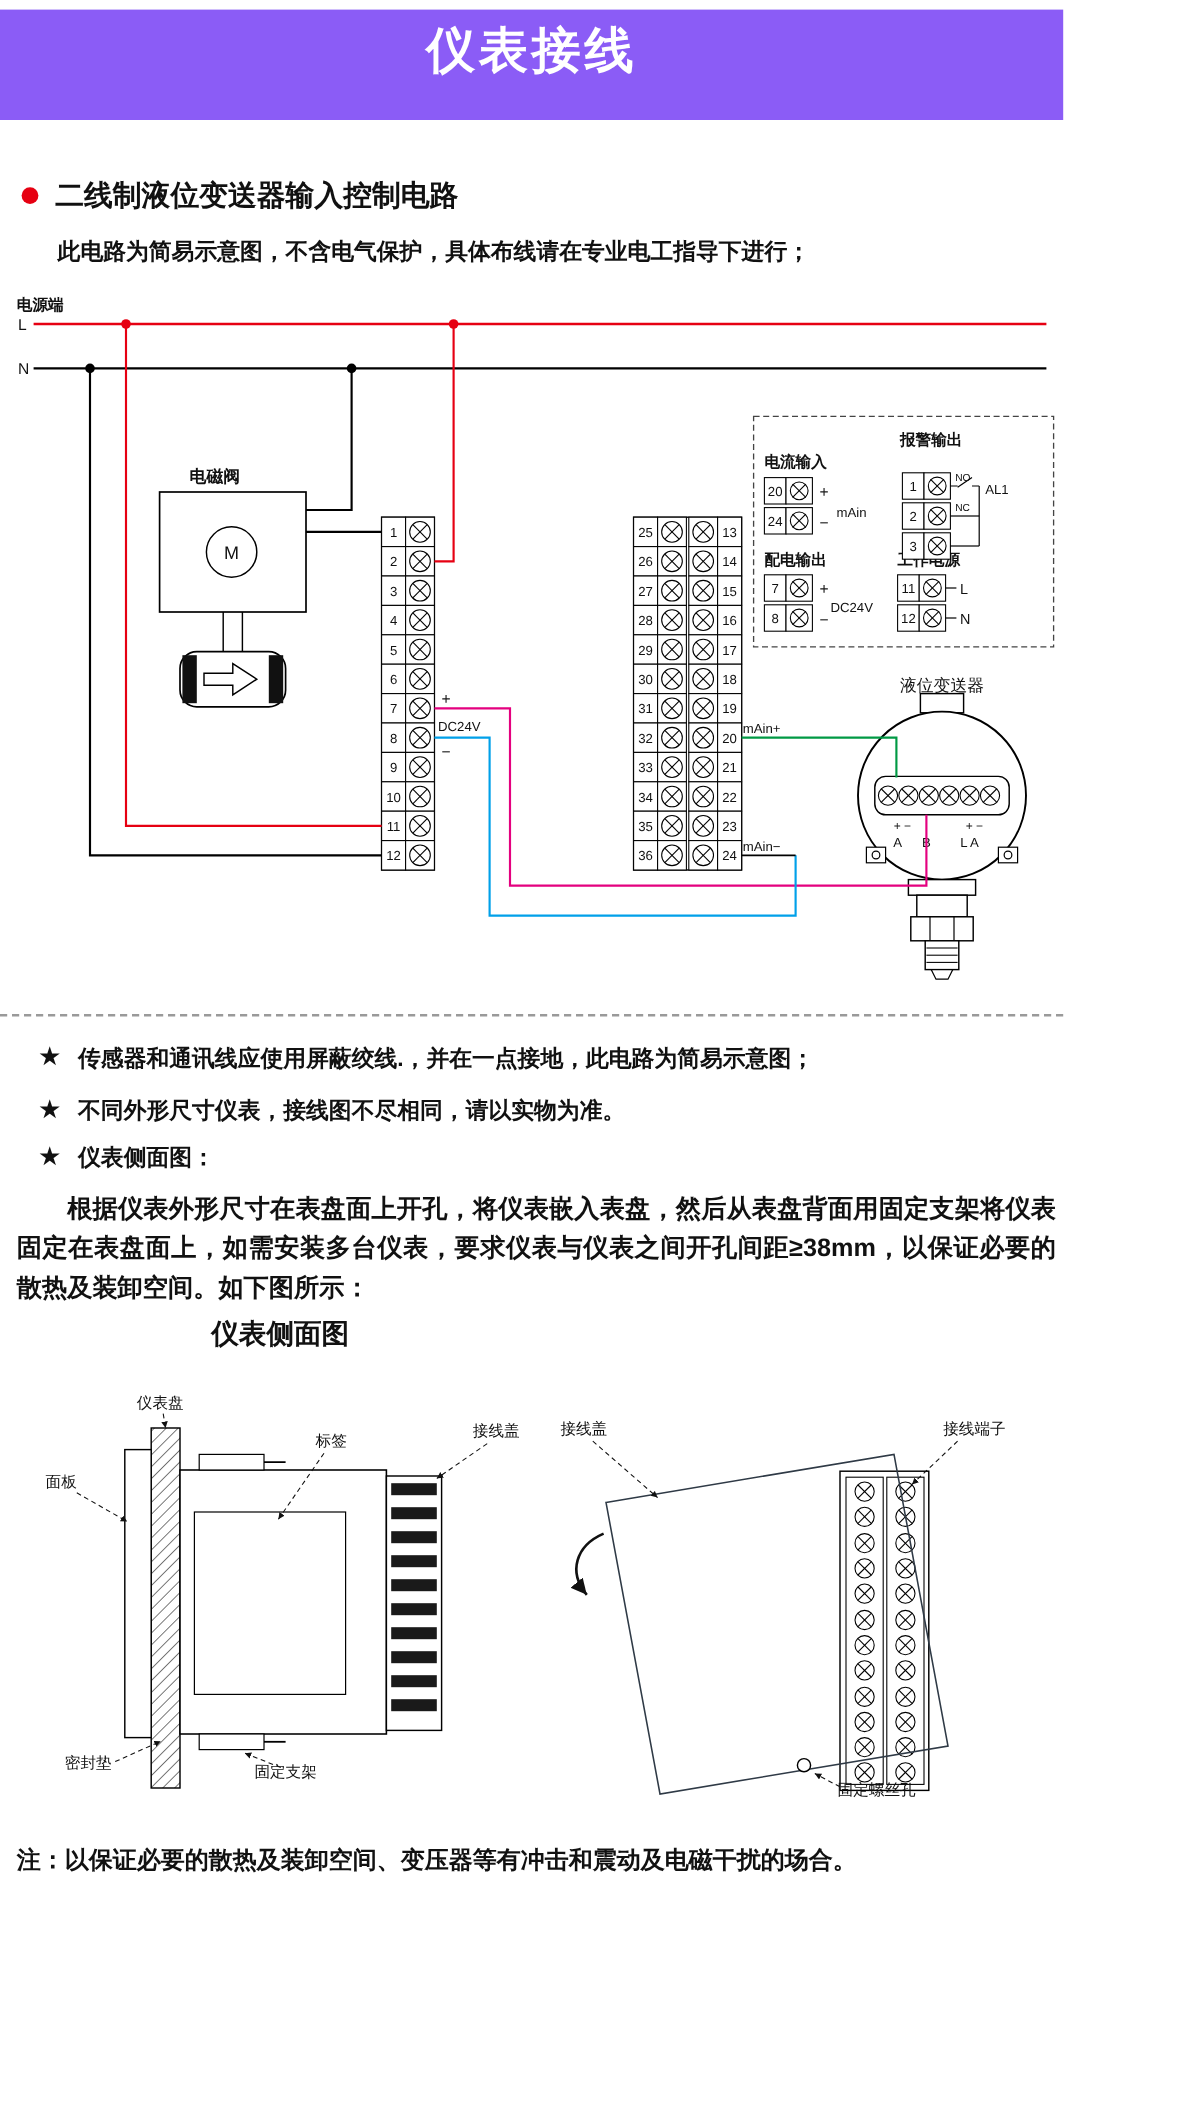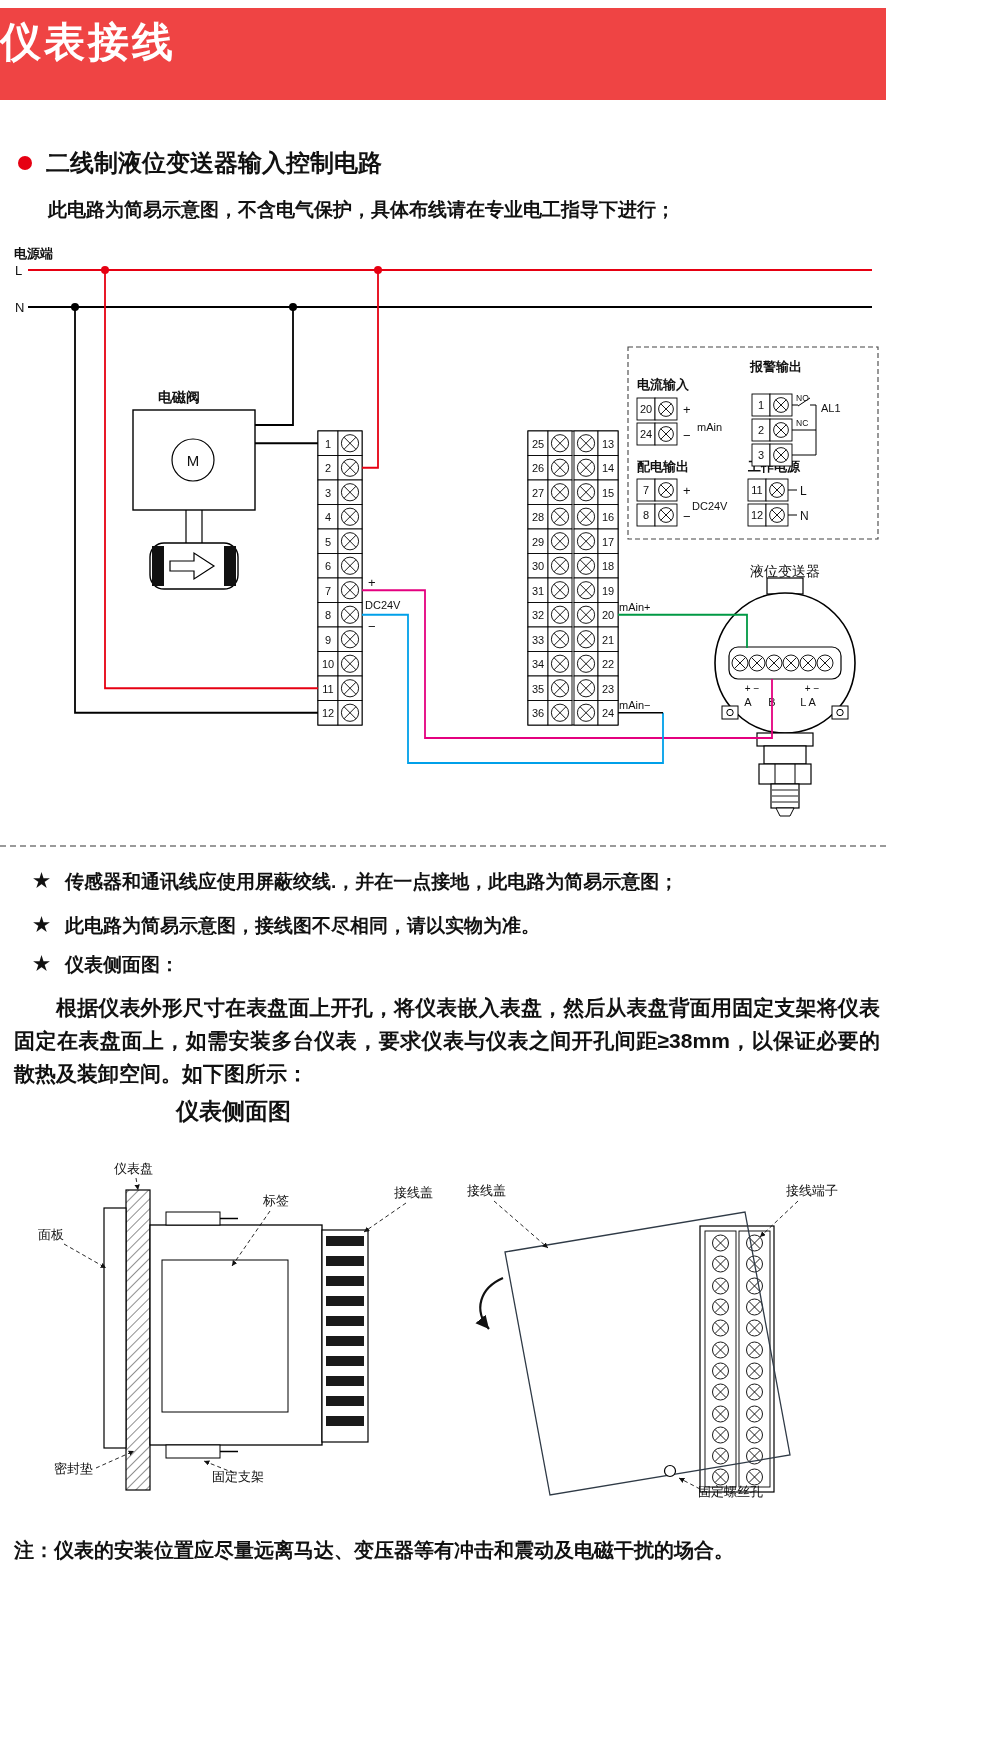--- a/index.html
+++ b/index.html
@@ -1,20 +1,20 @@
 <!DOCTYPE html>
 <html><head>
 <meta charset="utf-8">
 <style>
   *{box-sizing:border-box}
   body{margin:0;background:#fff}
   .page{position:relative;width:990px;height:1757px;background:#fff;overflow:hidden;
         font-family:"Liberation Sans",sans-serif;color:#111}
   .abs{position:absolute}
-  .header{left:0;top:8px;width:886px;height:92px;background:#ef4444;color:#fff;}
+  .header{left:0;top:8px;width:886px;height:92px;background:#8b5cf6;color:#fff;text-align:center}
   .h-title{font-size:41px;font-weight:bold;letter-spacing:3px;line-height:52px;margin-top:8px}
   .h-sub{font-size:16px;line-height:18px;letter-spacing:1px;margin-top:-2px}
   .sec-row{left:18px;top:147px;display:flex;align-items:flex-start}
   .bullet{width:14px;height:14px;border-radius:50%;background:#e60012;margin:9px 14px 0 0}
   .sec-title{font-size:24px;font-weight:600}
   .sec-note{left:48px;top:197px;font-size:19px;font-weight:bold}
   .sep{left:0;top:845px;width:886px;border-top:2px dashed #9a9a9a;height:0}
   .note{display:flex;font-size:19px;font-weight:bold;align-items:flex-start}
   .star{margin-right:15px}
   .n1{left:33px;top:869px}.n2{left:33px;top:913px}.n3{left:33px;top:952px}
@@ -286,21 +286,21 @@
   </svg>
 
   <div class="abs sep"></div>
 
   <div class="abs note n1">
     <span class="star">★</span>
     <span>传感器和通讯线应使用屏蔽绞线.，并在一点接地，此电路为简易示意图；</span>
   </div>
   <div class="abs note n2">
     <span class="star">★</span>
-    <span>此电路为简易示意图，接线图不尽相同，请以实物为准。</span>
+    <span>不同外形尺寸仪表，接线图不尽相同，请以实物为准。</span>
   </div>
   <div class="abs note n3">
     <span class="star">★</span>
     <span>仪表侧面图：</span>
   </div>
 
   <div class="abs para">根据仪表外形尺寸在表盘面上开孔，将仪表嵌入表盘，然后从表盘背面用固定支架将仪表固定在表盘面上，如需安装多台仪表，要求仪表与仪表之间开孔间距≥38mm，以保证必要的散热及装卸空间。如下图所示：</div>
 
   <div class="abs sv-title">仪表侧面图</div>
 
@@ -386,15 +386,15 @@
       <path d="M 503 138 C 480 148 473 170 489 189" fill="none" stroke="#111" stroke-width="2.2" marker-end="url(#ah)"></path>
       <text x="467" y="55" class="tl">接线盖</text>
       <line x1="494" y1="61" x2="548" y2="108" stroke="#111" stroke-width="0.9" stroke-dasharray="4 3" marker-end="url(#ah)"></line>
       <text x="786" y="55" class="tl">接线端子</text>
       <line x1="798" y1="61" x2="760" y2="97" stroke="#111" stroke-width="0.9" stroke-dasharray="4 3" marker-end="url(#ah)"></line>
       <text x="698" y="356" class="tl">固定螺丝孔</text>
       <line x1="700" y1="349" x2="679" y2="338" stroke="#111" stroke-width="0.9" stroke-dasharray="4 3" marker-end="url(#ah)"></line>
     </g>
   </svg>
 
-  <div class="abs footer">注：仪表的安装位置应尽量远离马达、变压器等有冲击和震动及电磁干扰的场合。</div>
+  <div class="abs footer">注：以保证必要的散热及装卸空间、变压器等有冲击和震动及电磁干扰的场合。</div>
 
 </div>
 
 </body></html>

